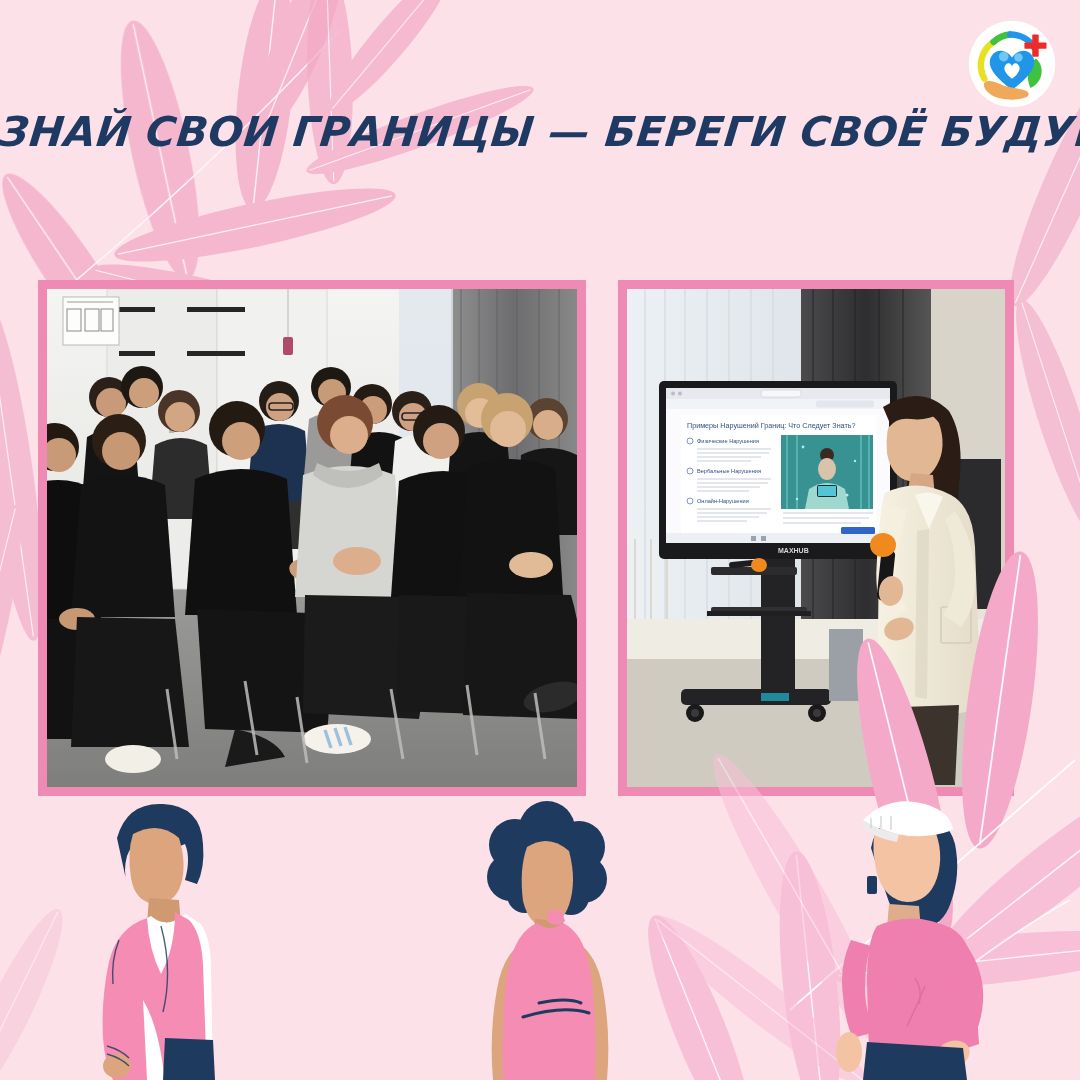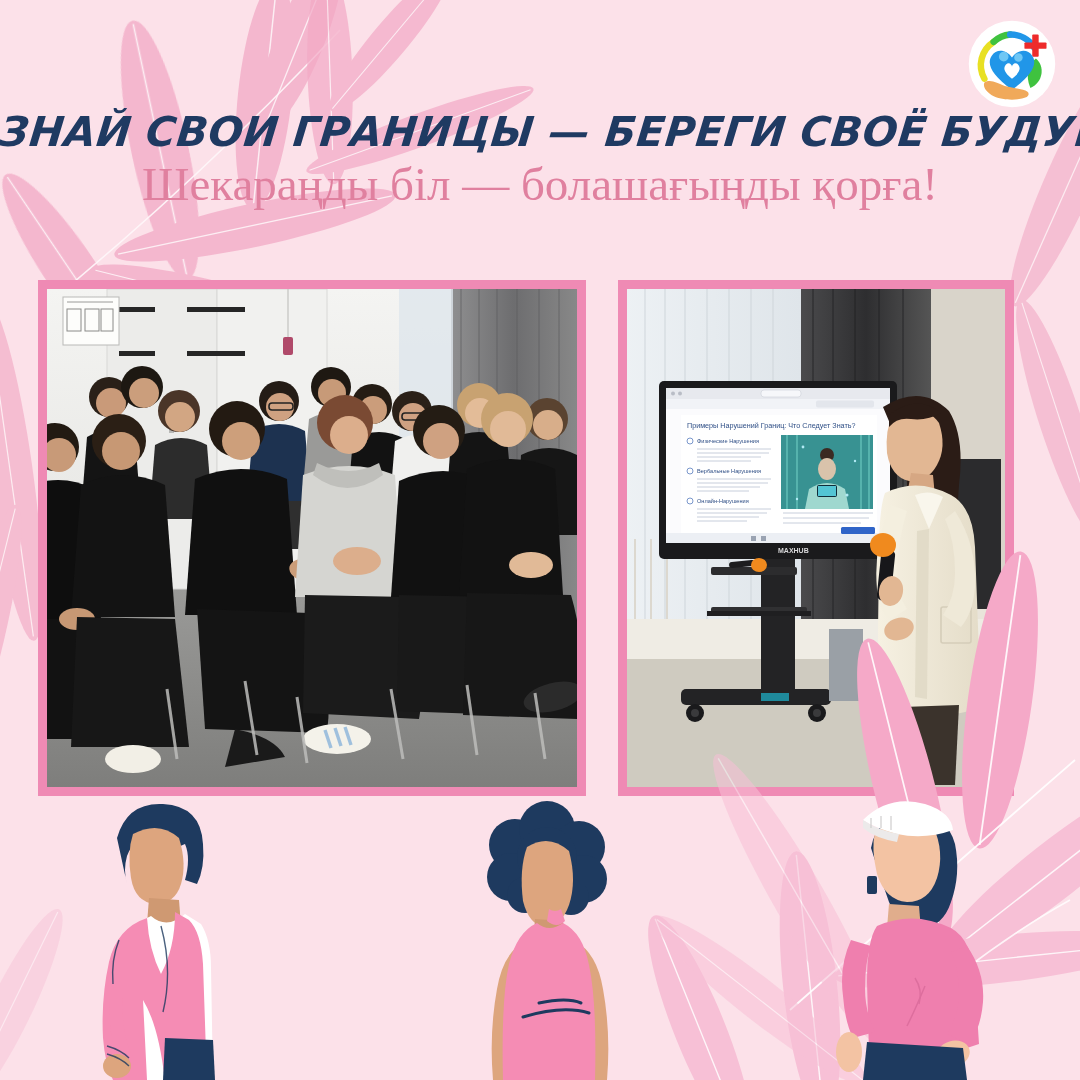--- a/index.html
+++ b/index.html
@@ -118,21 +118,20 @@
     <circle cx="41" cy="42" r="5.2" fill="#ffffff" opacity="0.0"></circle>
     <circle cx="41" cy="42" r="5.2" fill="#6fc7f5"></circle>
     <circle cx="57" cy="43" r="4.6" fill="#6fc7f5"></circle>
     <path d="M 50 66 C 42 60 40 55 43 51 C 46 47 50 50 50 53 C 50 50 54 47 57 51 C 60 55 58 60 50 66 Z" fill="#ffffff"></path>
 
     <path d="M 20 70 C 26 66 34 70 42 74 L 62 78 C 68 79 70 83 66 86 C 58 90 38 90 28 84 C 22 80 18 75 20 70 Z" fill="#f0a95a"></path>
   </svg>
 
   <div id="title-block">
     <div id="title-ru">ЗНАЙ СВОИ ГРАНИЦЫ — БЕРЕГИ СВОЁ БУДУЩЕЕ!</div>
-    <div id="title-kk">Шекараңды біл — болашағыңды қорға!</div>
   </div>
 
   <div class="photo-frame" id="photo-left">
     <svg class="photo-canvas" viewBox="0 0 530 498" preserveAspectRatio="xMidYMid slice">
       <defs>
         <linearGradient id="wallg" x1="0" y1="0" x2="0" y2="1">
           <stop offset="0" stop-color="#f4f4f2"></stop>
             <stop offset="1" stop-color="#e3e3e0"></stop>
         </linearGradient>
         <linearGradient id="curtg" x1="0" y1="0" x2="1" y2="0">

